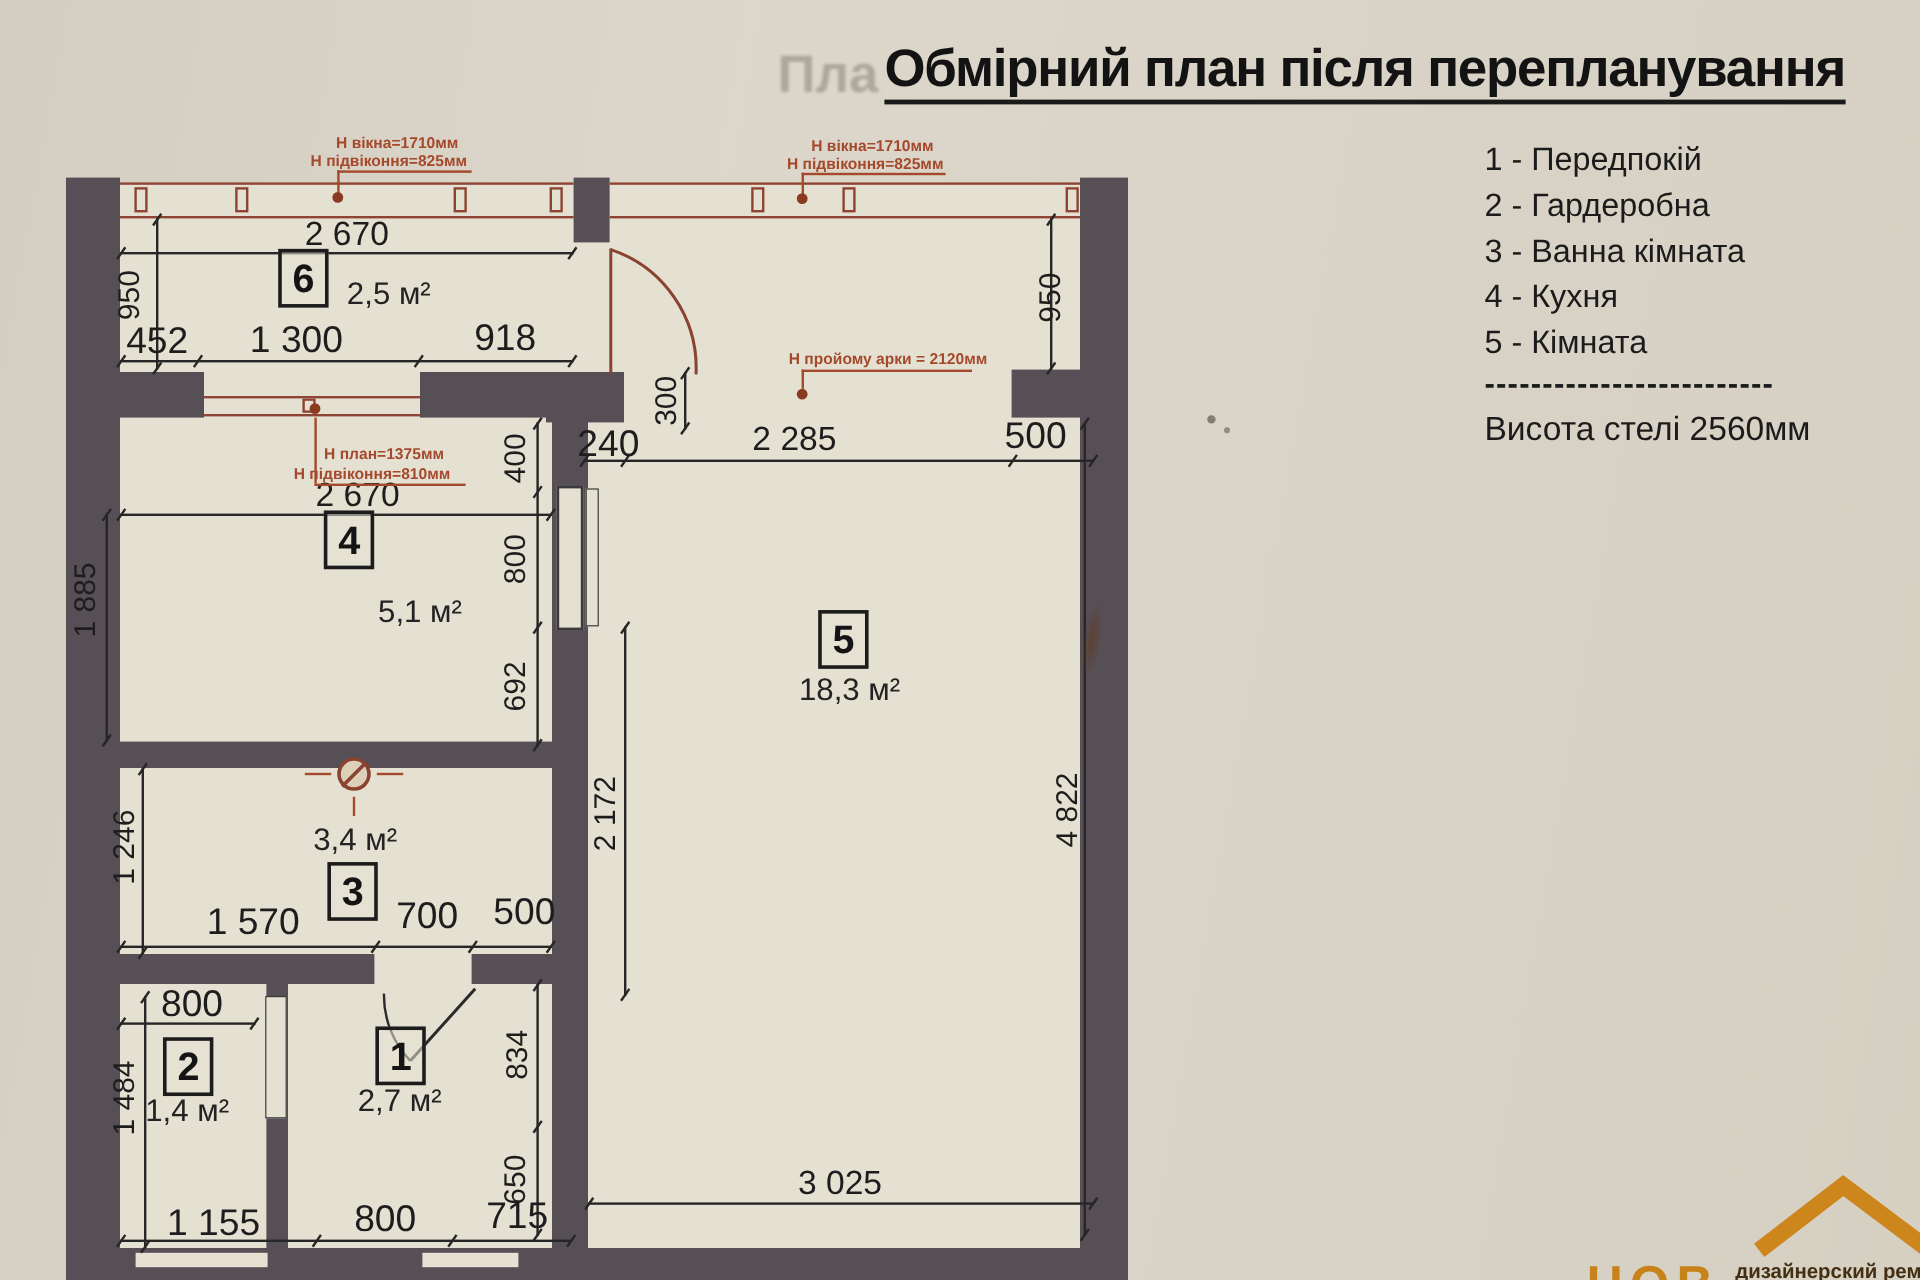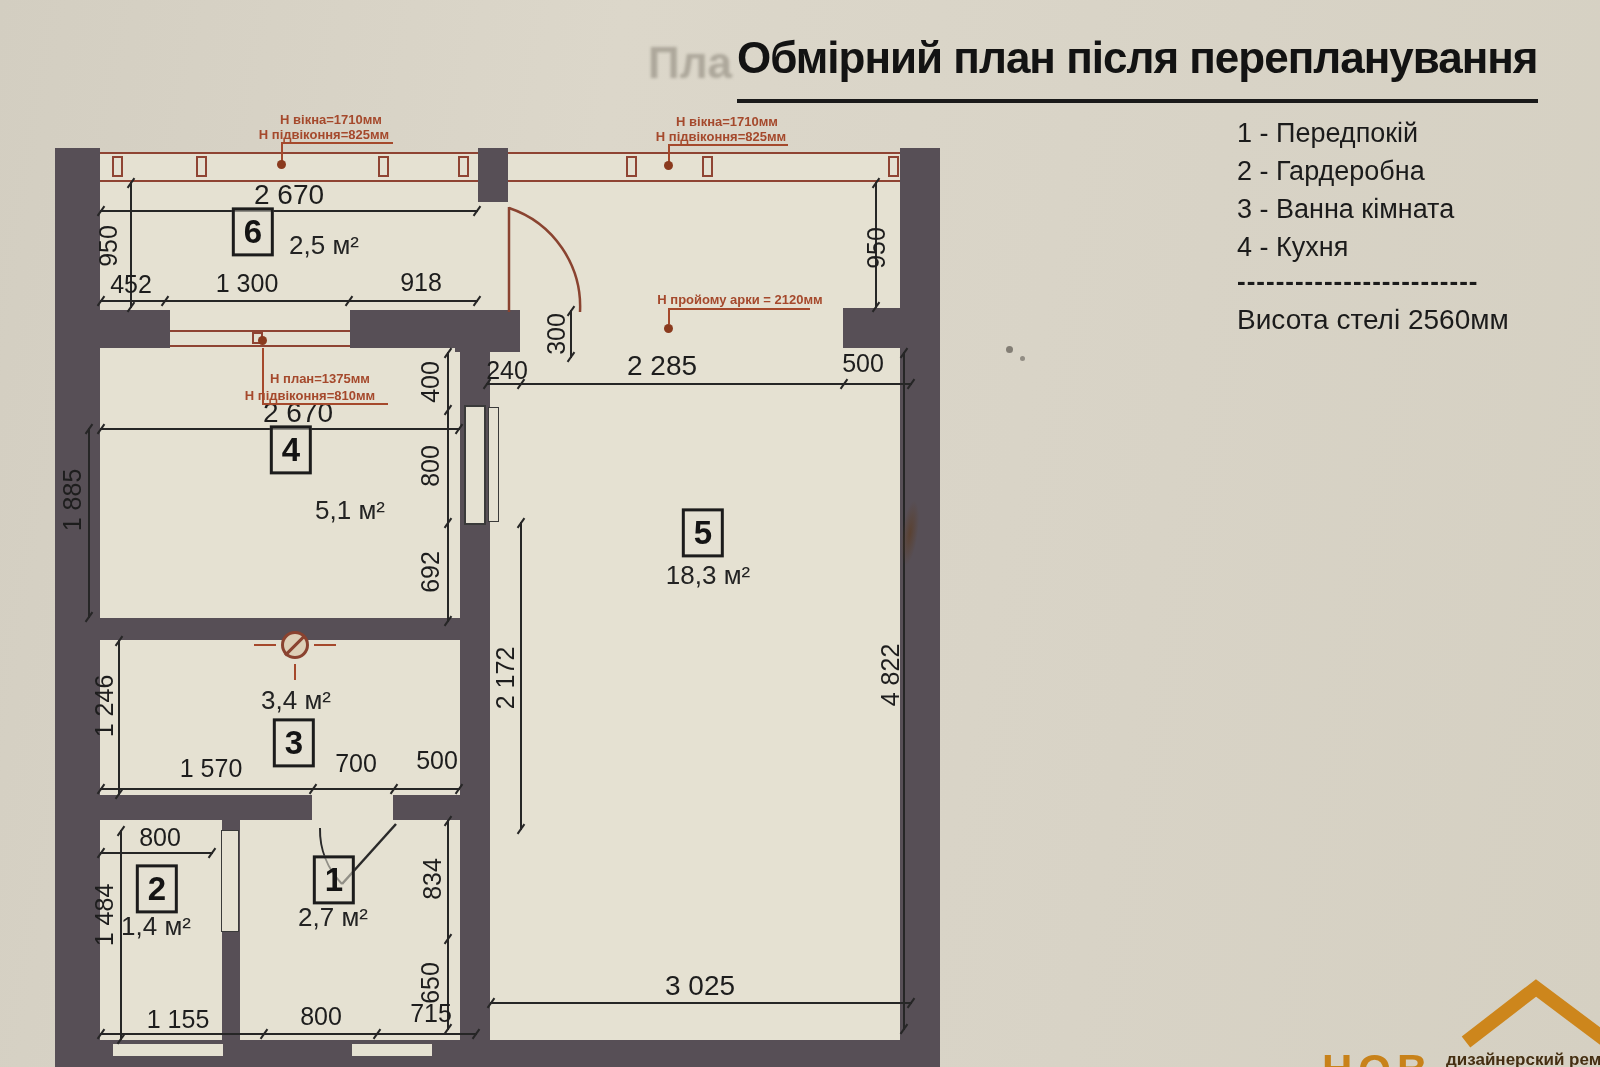--- a/index.html
+++ b/index.html
@@ -23,42 +23,42 @@
   .dimh::before, .dimh::after, .dimv::before, .dimv::after, .tk {
     content:""; position:absolute; width:12px; height:2px; background:#262626;
     transform:rotate(-55deg);
   }
   .dimh::before { left:-5px; top:0; }
   .dimh::after  { right:-5px; top:0; }
   .dimv::before { top:0; left:-5px; }
   .dimv::after  { bottom:0; left:-5px; }
   .tk { position:absolute; }
   
-  .dl { position:absolute; transform:translate(-50%,-50%); font-size:25px; color:#1d1d1d; white-space:nowrap; }
+  .dl { position:absolute; transform:translate(-50%,-50%); font-size:31px; color:#1d1d1d; white-space:nowrap; }
   .dl.big { font-size:28px; }
   .dv { position:absolute; transform:translate(-50%,-50%) rotate(-90deg); font-size:25px; color:#1d1d1d; white-space:nowrap; }
   
   .rnum { position:absolute; transform:translate(-50%,-50%); border:3px solid #1c1c1c; padding:1px 9px;
           font-size:33px; font-weight:bold; color:#141414; background:rgba(229,225,212,.55); line-height:1.25; }
   .rarea{ position:absolute; transform:translate(-50%,-50%); font-size:26px; color:#232323; white-space:nowrap; }
   
   .ra   { position:absolute; transform:translate(-50%,-50%); font-size:13px; font-weight:bold; color:#a5492c; white-space:nowrap; }
   .rl   { position:absolute; background:#a5492c; }
   .rdot { position:absolute; width:9px; height:9px; border-radius:50%; background:#8a3a1e; }
   
   .vent { position:absolute; width:28px; height:28px; border:3px solid #8a4330; border-radius:50%;
           background:#ddd0b8; }
   .vent::before { content:""; position:absolute; left:-3px; top:10px; width:28px; height:3px;
           background:#8a4330; transform:rotate(-45deg); }
   
   .legend-item { font-size:27px; color:#1b1b1b; line-height:38px; }
   .ghost { position:absolute; font-size:44px; font-weight:bold; color:rgba(128,122,110,.5);
            filter:blur(1.5px); }
   .title { position:absolute; font-size:44px; font-weight:bold; letter-spacing:-1px; color:#131313;
-           border-bottom:4px solid #1a1a1a; padding-bottom:16px; white-space:nowrap; }
+           border-bottom:4px solid #1a1a1a; padding-bottom:0; white-space:nowrap; }
   .info  { font-size:28px; color:#1b1b1b; }
   .stain { position:absolute; border-radius:50%; }
   svg { position:absolute; overflow:visible; }
 </style>
 </head>
 <body>
 
 <div class="ghost" style="left:648px; top:38px;">Пла</div>
 <div class="title" style="left:737px; top:33px;">Обмірний план після перепланування</div>
 
@@ -208,20 +208,21 @@
 
 <div class="stain" style="left:902px; top:500px; width:16px; height:66px; background:radial-gradient(ellipse, rgba(92,58,30,.65), rgba(92,58,30,0) 70%); transform:rotate(8deg);"></div>
 <div class="stain" style="left:1006px; top:346px; width:7px; height:7px; background:rgba(60,55,50,.55);"></div>
 <div class="stain" style="left:1020px; top:356px; width:5px; height:5px; background:rgba(60,55,50,.45);"></div>
 
 <div class="abs" style="left:1237px; top:114px;">
   <div class="legend-item">1 - Передпокій</div>
   <div class="legend-item">2 - Гардеробна</div>
   <div class="legend-item">3 - Ванна кімната</div>
   <div class="legend-item">4 - Кухня</div>
+  <div class="legend-item">5 - Кімната</div>
   <div style="font-size:26px; font-weight:bold; letter-spacing:1px; color:#1b1b1b; line-height:30px;">-------------------------</div>
   <div class="info" style="margin-top:8px;">Висота стелі 2560мм</div>
 </div>
 
 <svg style="left:1458px; top:972px;" width="146" height="95">
   <polyline points="8,70 78,16 150,70" fill="none" stroke="#cd861c" stroke-width="14"></polyline>
 </svg>
 <div class="abs" style="left:1322px; top:1046px; font-size:42px; font-weight:bold; letter-spacing:6px; color:#c8821a;">НОВ</div>
 <div class="abs" style="left:1446px; top:1050px; font-size:17px; font-weight:bold; color:#452f12; white-space:nowrap;">дизайнерский ремонт</div>
 

